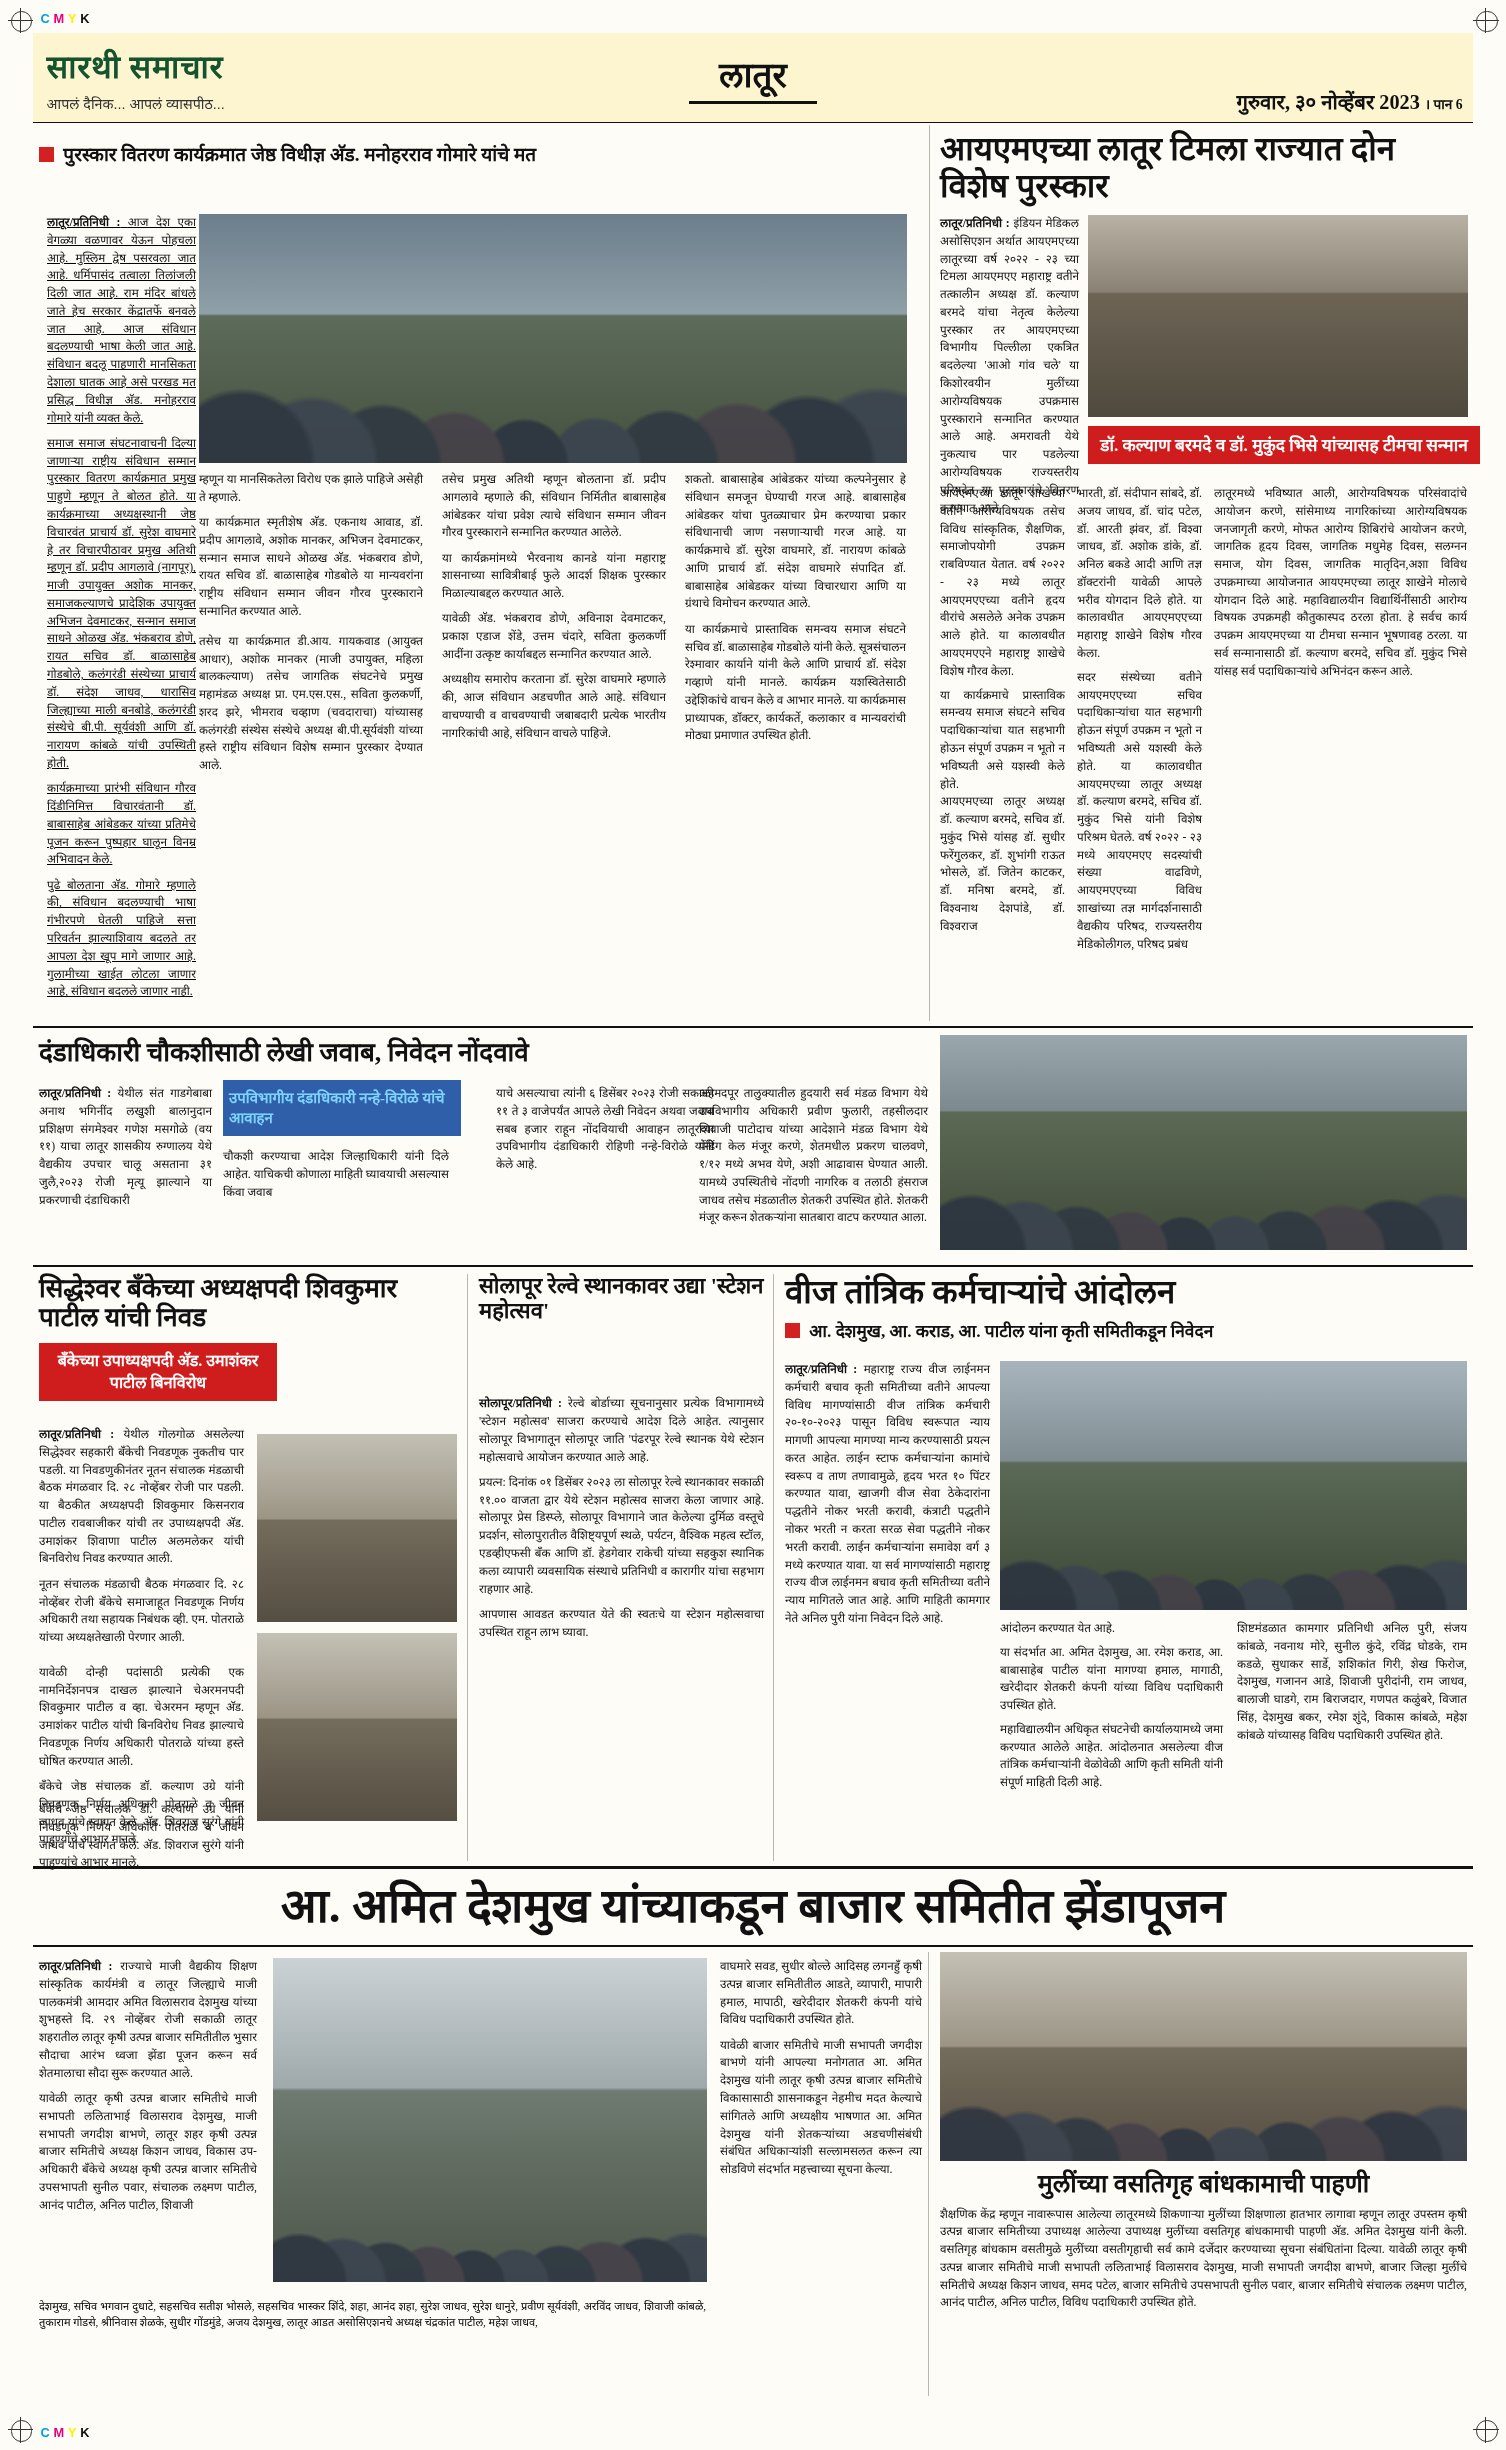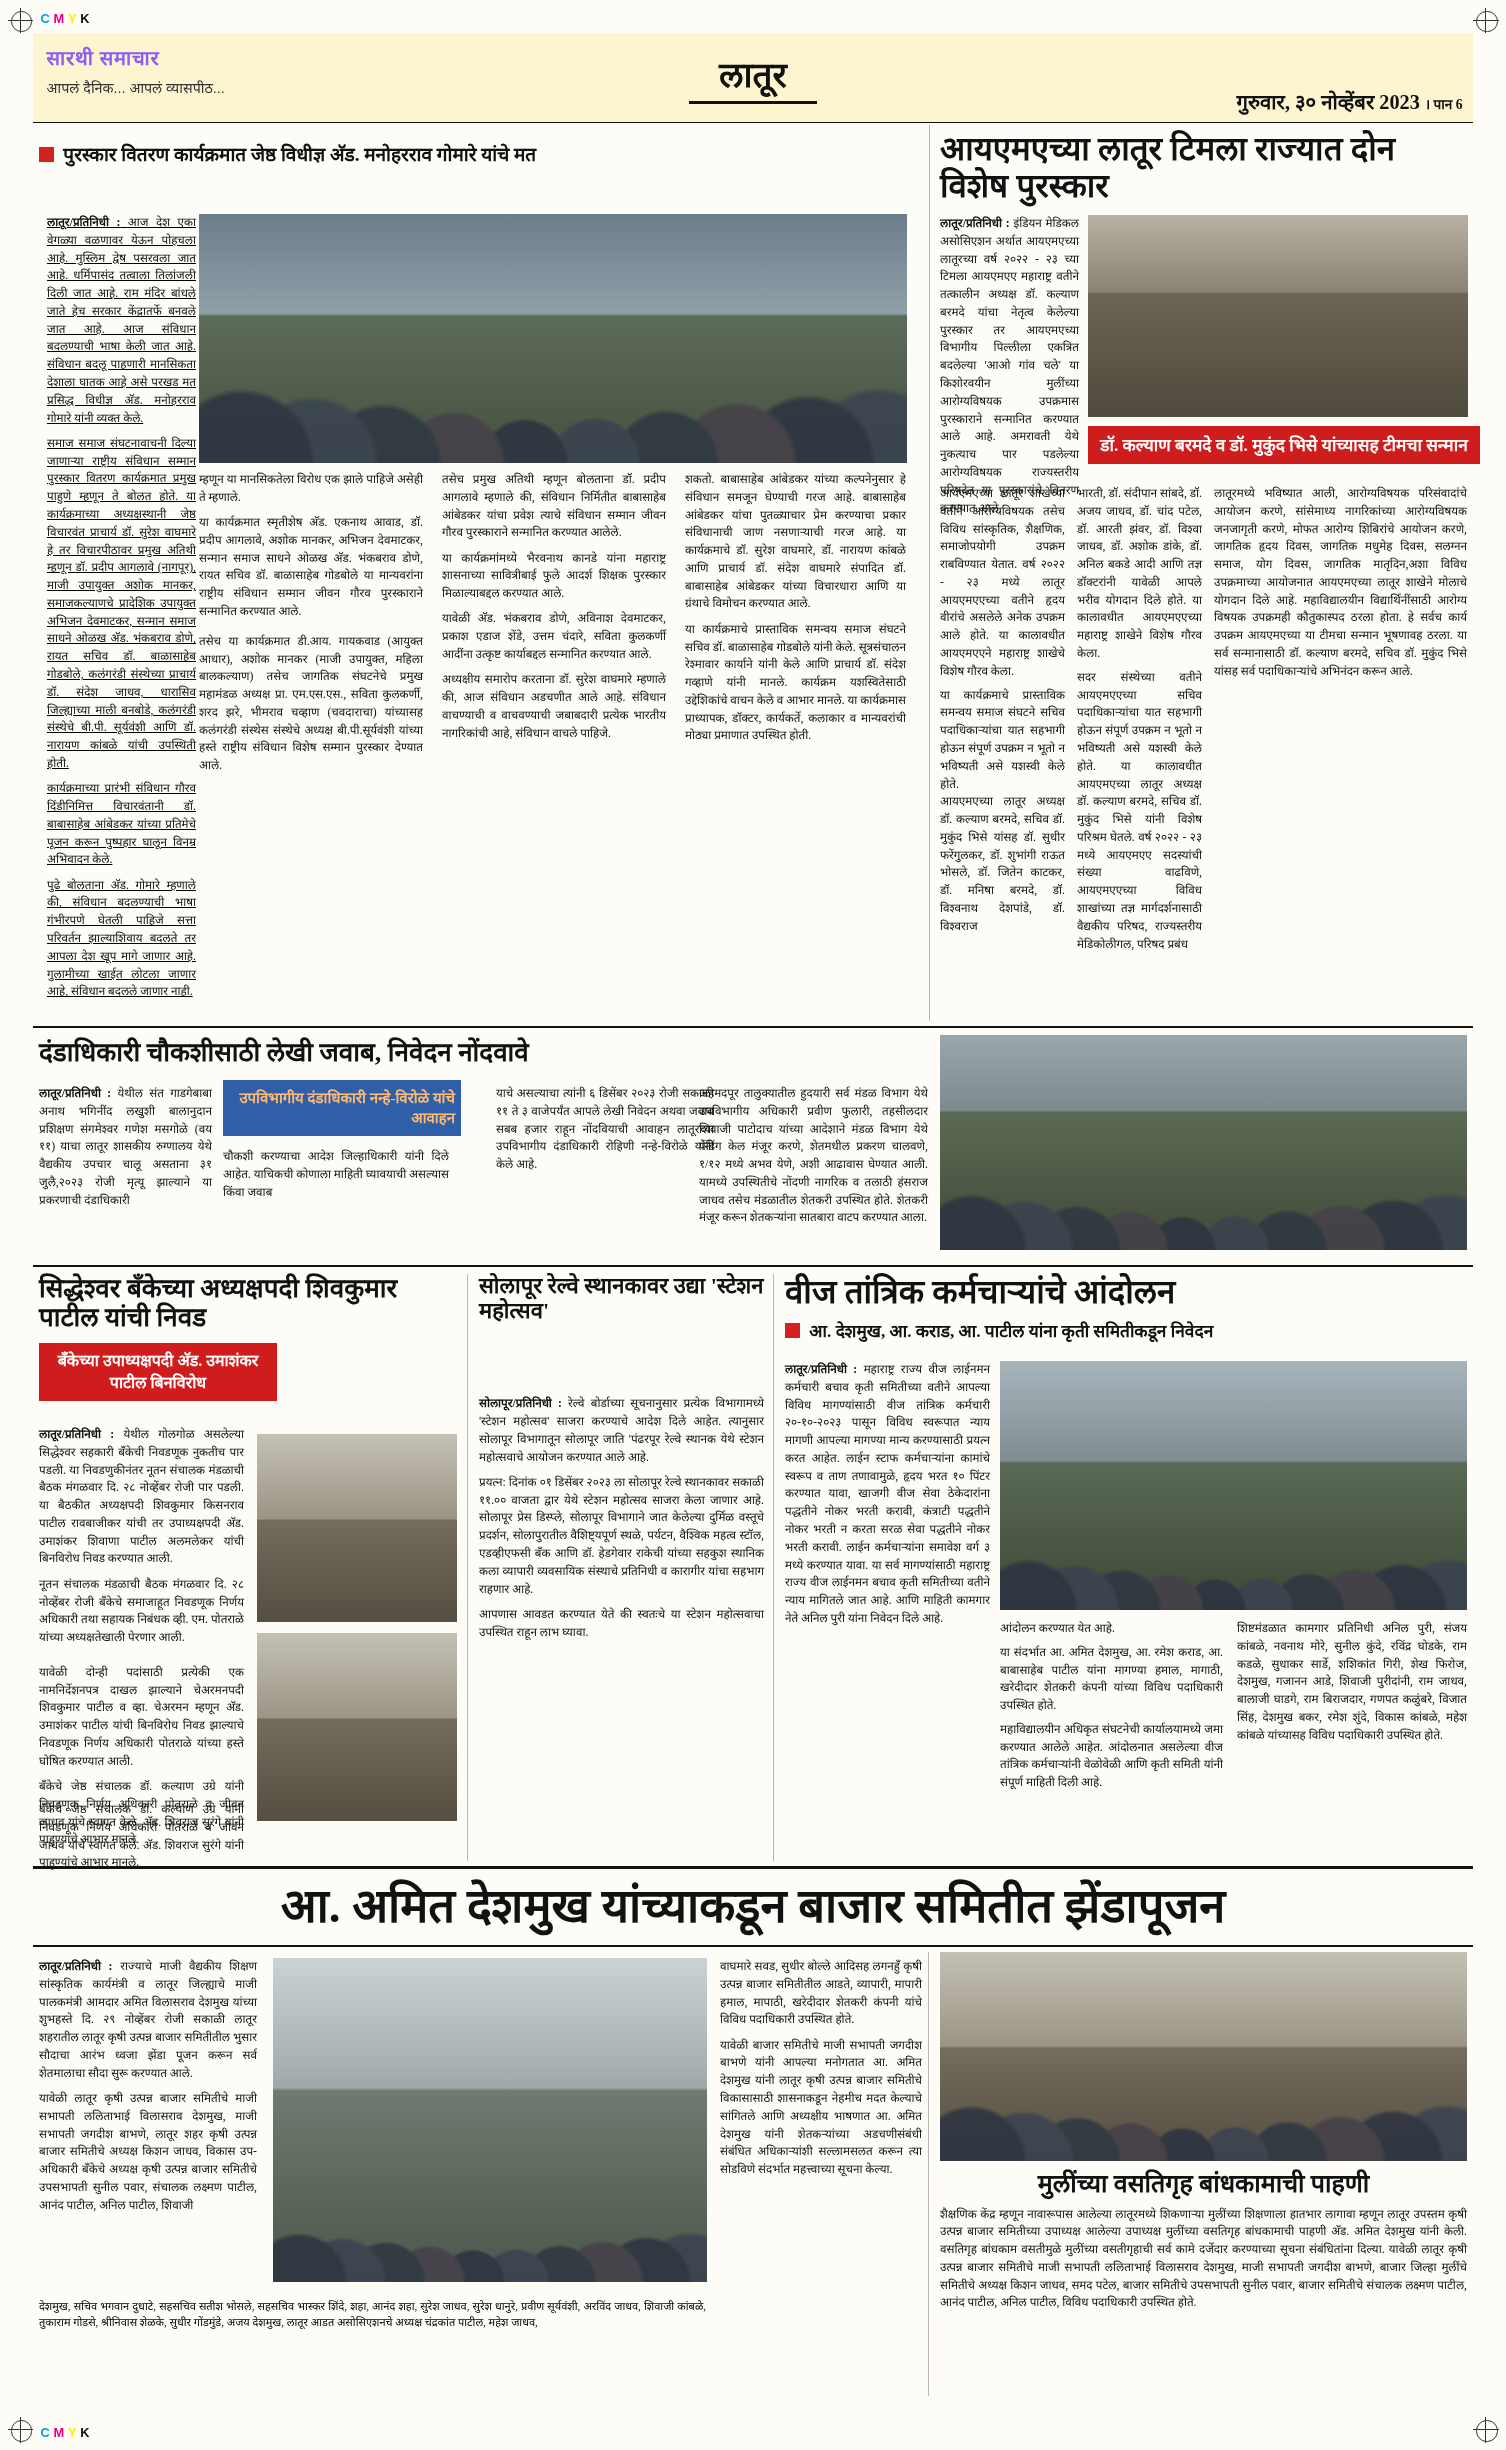--- a/index.html
+++ b/index.html
@@ -16,21 +16,21 @@
   .regc{position:absolute;left:3px;top:3px;width:19.6px;height:19.6px;border:1.5px solid #333;border-radius:50%;}
   .cmyk{position:absolute;display:flex;font-size:12.8px;font-weight:bold;letter-spacing:0.8px;color:#111;}
   .cmyk span{display:block;padding:0 1.5px;}
   .c{color:#00a0df}.m{color:#e5007e}.y{color:#fff000}.k{color:#111}
 
   .sheet{position:absolute;left:33px;top:33px;width:1440px;height:2384px;}
 
   
   .masthead{position:relative;height:89px;background:#fdf5cf;border-bottom:1.5px solid #111;}
   .mast-left{position:absolute;left:13.6px;top:10.5px;}
-  .mast-title{font-family:"Liberation Serif",serif;font-weight:bold;font-size:20px;color:#8b5cf6;letter-spacing:0.8px;}
+  .mast-title{font-family:"Liberation Serif",serif;font-weight:bold;font-size:32px;color:#14532d;letter-spacing:0.8px;}
   .mast-sub{font-size:14.3px;color:#333;margin-top:7.5px;}
   .mast-center{position:absolute;left:50%;transform:translateX(-50%);top:16.6px;text-align:center;}
   .mast-city{font-family:"Liberation Serif",serif;font-weight:bold;font-size:35px;color:#111;}
   .mast-underline{width:128px;height:3px;background:#111;margin:4.5px auto 0;}
   .mast-right{position:absolute;right:10.5px;bottom:7.5px;text-align:right;}
   .mast-date{font-family:"Liberation Serif",serif;font-weight:bold;font-size:20.3px;color:#111;}
   .mast-page{font-size:13.6px;}
 
   .rule{height:2.3px;background:#111;}
 
@@ -38,21 +38,21 @@
   .hl{font-family:"Liberation Serif",serif;font-weight:bold;color:#111;line-height:1.12;}
   .hl-xl{font-size:40px;}
   .hl-lg{font-size:33px;}
   .hl-md{font-size:26px;}
   .hl-sm{font-size:22px;}
   .sub{font-family:"Liberation Serif",serif;font-weight:bold;font-size:16.6px;color:#111;line-height:1.35;}
   .bodytext{font-family:"Liberation Serif",serif;font-size:11.7px;line-height:1.52;text-align:justify;color:#111;}
   .byline{font-family:"Liberation Serif",serif;font-weight:bold;font-size:11.7px;}
   .redbar{display:inline-block;width:15px;height:15px;background:#d32121;margin-right:6px;vertical-align:-1.5px;}
   .redbox{background:#cf1d1d;color:#fff;font-family:"Liberation Serif",serif;font-weight:bold;text-align:center;padding:7.5px 6px;line-height:1.35;}
-  .bluebox{background:#2f5fa8;color:#fdba74;font-family:"Liberation Serif",serif;font-weight:bold;text-align:right;padding:7.5px 6px;line-height:1.35;}
+  .bluebox{background:#2f5fa8;color:#7dd3fc;font-family:"Liberation Serif",serif;font-weight:bold;text-align:left;padding:7.5px 6px;line-height:1.35;}
   .photo{background:#8d9a86;position:relative;overflow:hidden;}
   .capline{font-family:"Liberation Serif",serif;font-size:11px;line-height:1.45;text-align:justify;}
 
   
   .ph1{background:linear-gradient(#6c7d8c 0%,#8fa0a8 40%,#5d6b5a 41%,#46513f 100%);}
   .ph2{background:linear-gradient(#b9b2a4 0%,#8a8274 38%,#6d6455 39%,#4f4a3e 100%);}
   .ph3{background:linear-gradient(#9aa7ad 0%,#7c8a8f 35%,#5c6a55 36%,#3f4a38 100%);}
   .ph4{background:linear-gradient(#c3c0b4 0%,#9c9586 45%,#746c5c 46%,#554e42 100%);}
   .ph5{background:linear-gradient(#a8b4bb 0%,#7f8d93 40%,#5a6a56 41%,#3d4836 100%);}
   .ph6{background:linear-gradient(#cbd2d6 0%,#9fa9ac 40%,#6f7a70 41%,#4c564a 100%);}

